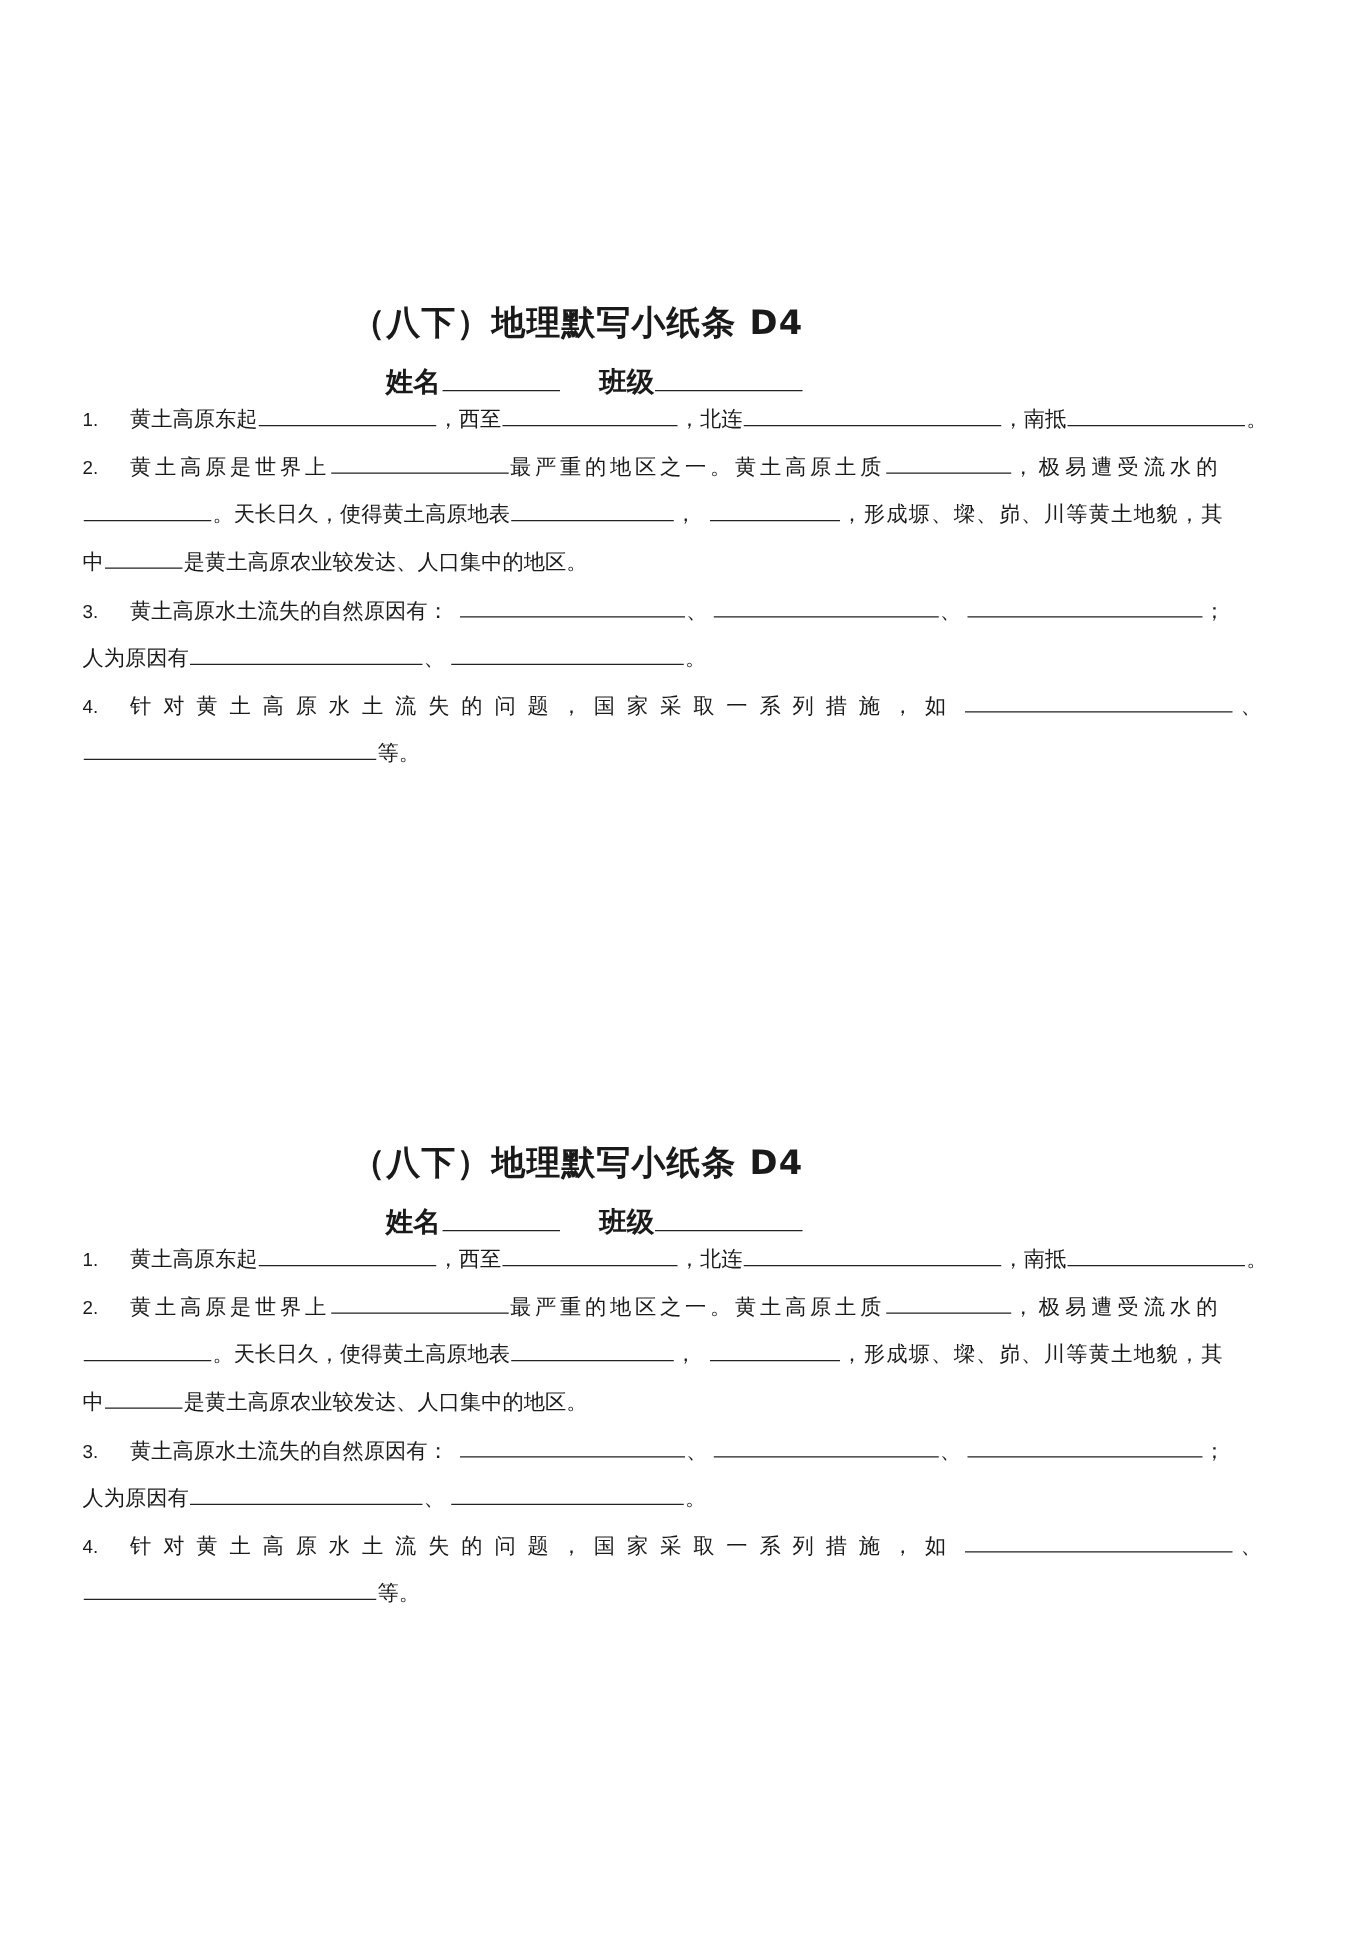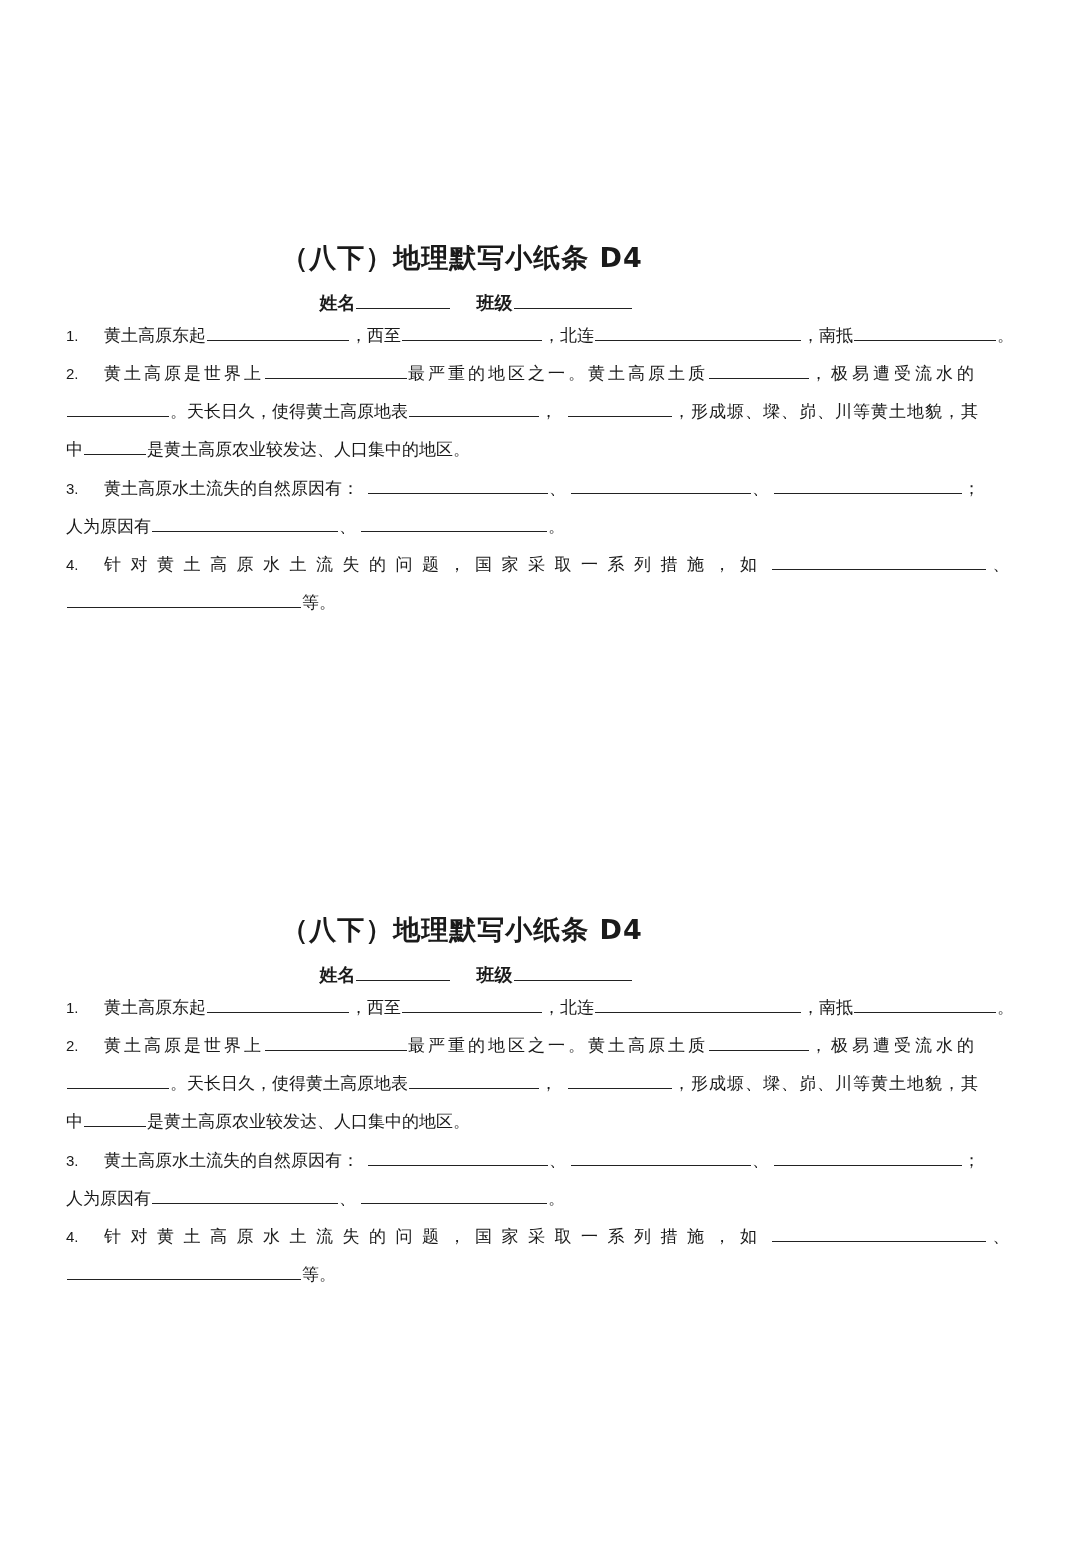--- a/index.html
+++ b/index.html
@@ -2,21 +2,21 @@
 <html><head>
 <meta charset="utf-8">
 <style>
   html, body { margin:0; padding:0; background:#ffffff; }
   body { width:1080px; height:1566px; position:relative; overflow:hidden;
          font-family:"DejaVu Serif","Liberation Serif",serif; color:#1a1a1a; }
   .sheet { position:absolute; left:0; width:1080px; height:700px; }
   .title { position:absolute; left:0; width:924px; text-align:center; top:0;
            font-family:"DejaVu Sans","Liberation Sans",sans-serif; font-weight:bold; font-size:27px; letter-spacing:1px; }
   .namerow { position:absolute; left:0; width:952px; text-align:center; top:50px;
-             font-family:"DejaVu Sans","Liberation Sans",sans-serif; font-weight:bold; font-size:18px; }
+             font-family:"DejaVu Sans","Liberation Sans",sans-serif; font-weight:bold; font-size:22px; }
   .blank { display:inline-block; border-bottom:1.6px solid #222; height:1em; vertical-align:baseline; margin:0 1px; }
   .line { position:absolute; left:66px; width:950px; font-size:17px; white-space:nowrap; height:24px; line-height:24px; }
   .num { font-family:"Liberation Sans",sans-serif; font-size:15px; display:inline-block; width:38px; }
   .just { display:flex; justify-content:space-between; align-items:baseline; }
   .gap { display:inline-block; }
 </style>
 </head>
 <body>
 
 <div class="sheet" style="top:240px;">

